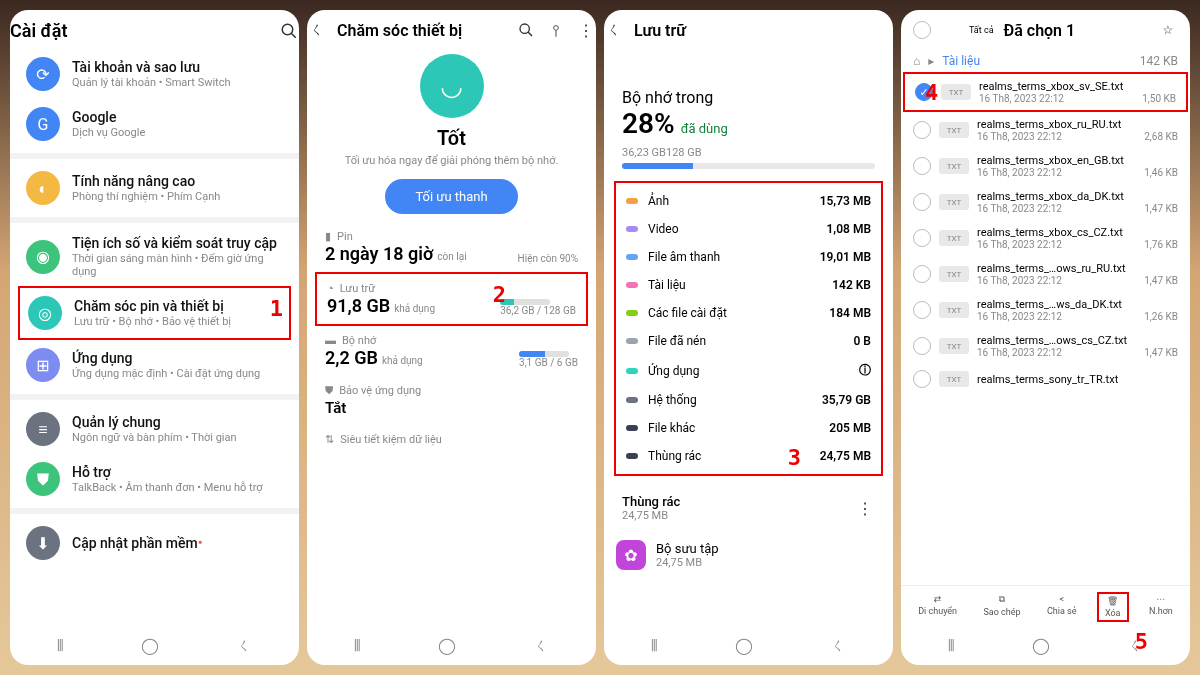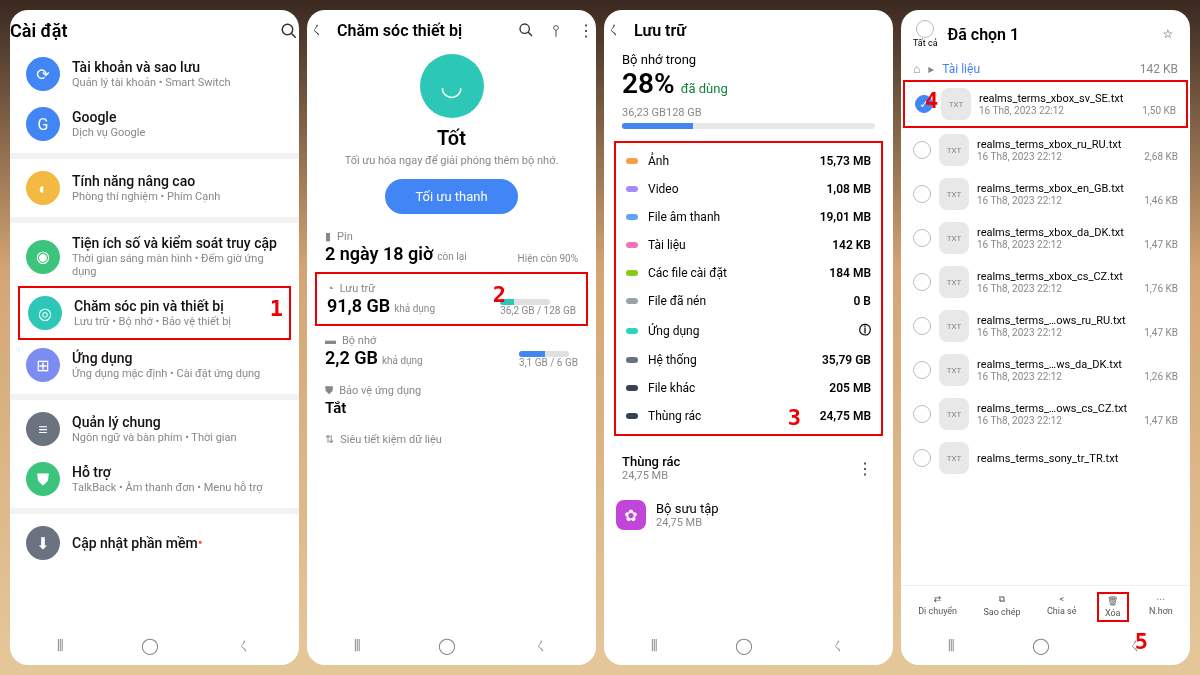--- a/index.html
+++ b/index.html
@@ -43,21 +43,21 @@
 .trash-title { font-size: 13px; font-weight: 500; }
 .trash-sub { font-size: 11px; color: #888; }
 .coll-item { display: flex; align-items: center; gap: 10px; padding: 8px 4px; }
 .coll-icn { width: 30px; height: 30px; border-radius: 8px; background: #c145d9; display: flex; align-items: center; justify-content: center; color: #fff; }
 .p4-top { display: flex; align-items: center; padding: 10px 12px; gap: 10px; font-size: 12px; }
 .p4-crumb { display: flex; align-items: center; gap: 8px; padding: 4px 12px; font-size: 12px; color: #888; }
 .crumb-link { color: #4285f4; }
 .file-row { display: flex; align-items: center; padding: 6px 10px; gap: 8px; }
 .radio { width: 18px; height: 18px; border-radius: 50%; border: 1.5px solid #bbb; flex-shrink: 0; }
 .radio.checked { background: #4285f4; border-color: #4285f4; display: flex; align-items: center; justify-content: center; color: #fff; font-size: 11px; }
-.file-icn { width: 30px; height: 32px; background: #e8e8e8; border-radius: 8px; display: flex; align-items: center; justify-content: center; font-size: 8px; color: #888; flex-shrink: 0; }
+.file-icn { width: 30px; height: 16px; background: #e8e8e8; border-radius: 3px; display: flex; align-items: center; justify-content: center; font-size: 8px; color: #888; flex-shrink: 0; }
 .file-txt { flex: 1; min-width: 0; }
 .file-name { font-size: 11px; white-space: nowrap; overflow: hidden; text-overflow: ellipsis; }
 .file-meta { display: flex; justify-content: space-between; font-size: 10px; color: #888; }
 .btm-bar { display: flex; justify-content: space-around; padding: 6px 4px; border-top: 1px solid #eee; }
 .btm-btn { display: flex; flex-direction: column; align-items: center; gap: 2px; font-size: 9px; color: #555; }
 .nav-bar { display: flex; justify-content: space-around; padding: 8px; color: #888; }
 .tiny { font-size: 10px; color: #888; }
 .right-col { text-align: right; }
 </style>
 </head>
@@ -232,21 +232,21 @@
   </div>
 </div>
 
 <div class="phone">
   <div class="hdr">
     <span class="icn">ㄑ</span>
     <span class="hdr-title sm">Lưu trữ</span>
   </div>
   <div class="content">
     <div style="padding:4px 10px;">
-      <div style="font-size:13px;">Bộ nhớ trong</div>
+      <div style="font-size:16px;margin-top:36px;">Bộ nhớ trong</div>
       <div class="pct-row">
           <span class="pct">28%</span>
           <span class="pct-lbl">đã dùng</span>
         </div>
       <div class="range-row">
           <span>36,23 GB</span>
           <span>128 GB</span>
         </div>
       <div class="fullbar">
           <div class="fullfill"></div>
@@ -324,21 +324,21 @@
   </div>
   <div class="nav-bar">
     <span>⦀</span>
     <span>◯</span>
     <span>ㄑ</span>
   </div>
 </div>
 
 <div class="phone">
   <div class="p4-top">
-    <div style="display:flex;flex-direction:column;align-items:center;">
+    <div style="display:flex;flex-direction:row;align-items:center;gap:38px;">
       <div class="radio"></div>
       <span style="font-size:9px;">Tất cả</span>
     </div>
     <span class="hdr-title sm">Đã chọn 1</span>
     <span class="icn">☆</span>
   </div>
   <div class="p4-crumb">
     <span>⌂</span>
     <span>▸</span>
     <span class="crumb-link">Tài liệu</span>

